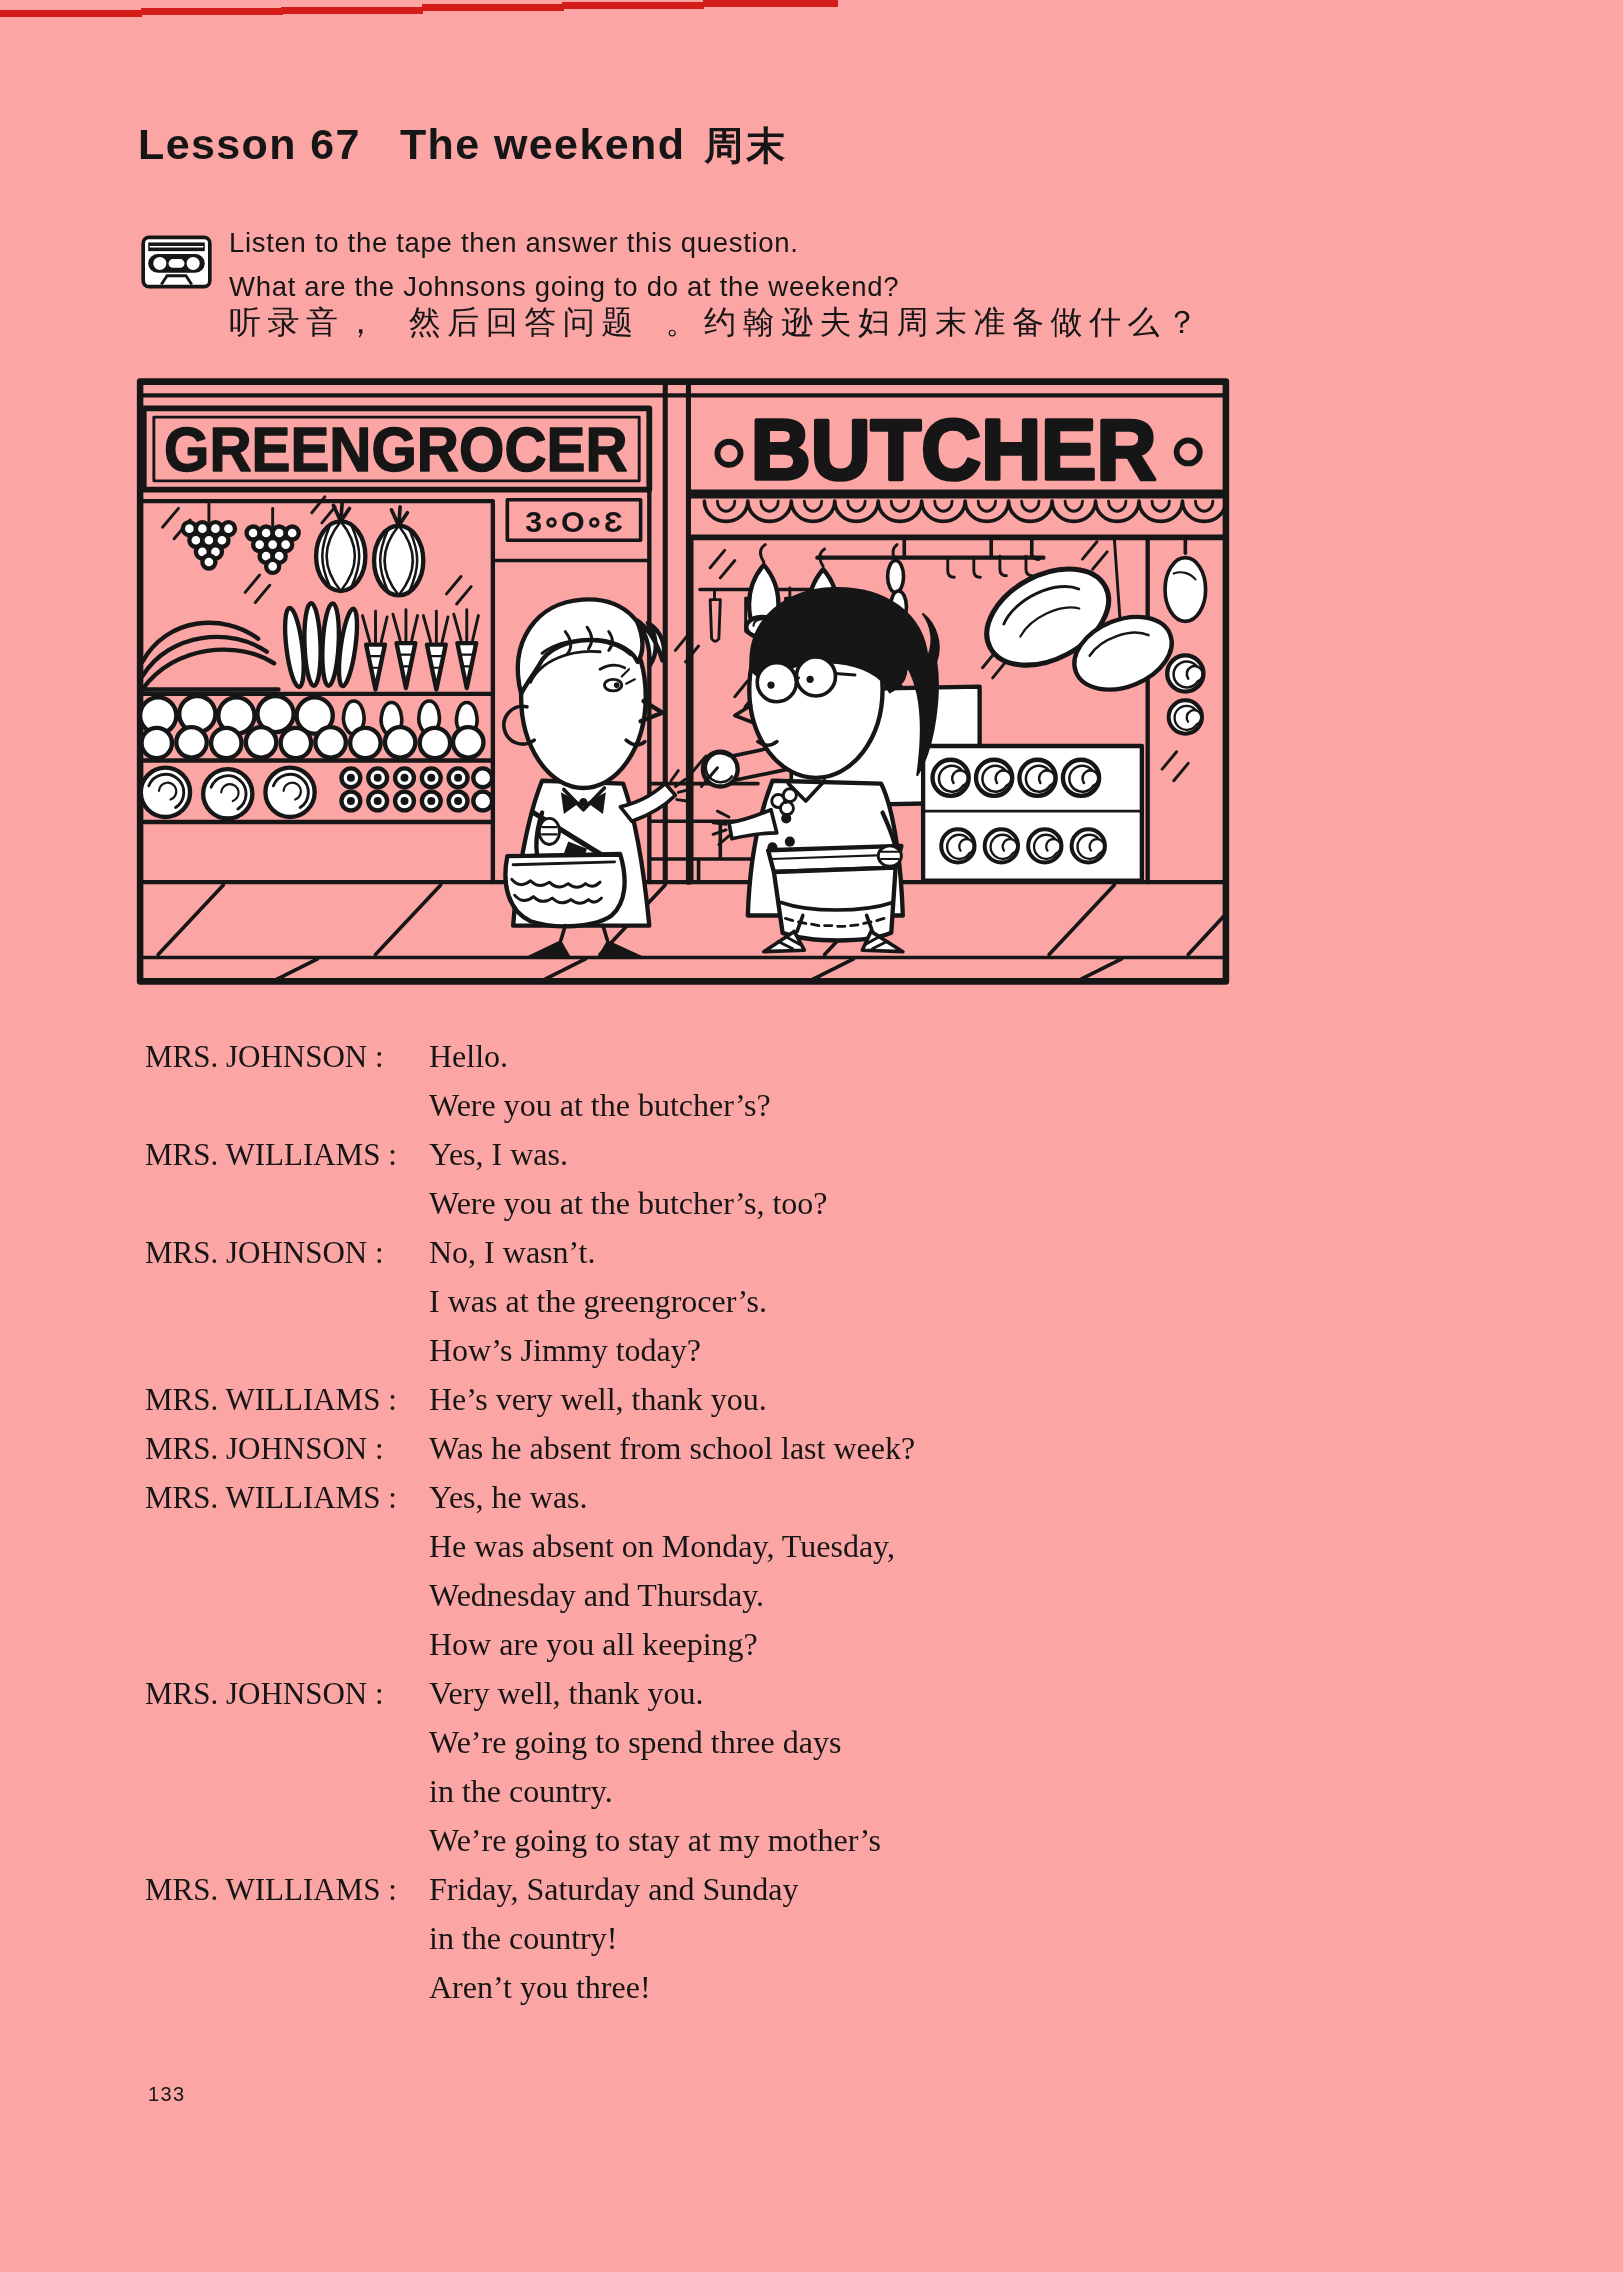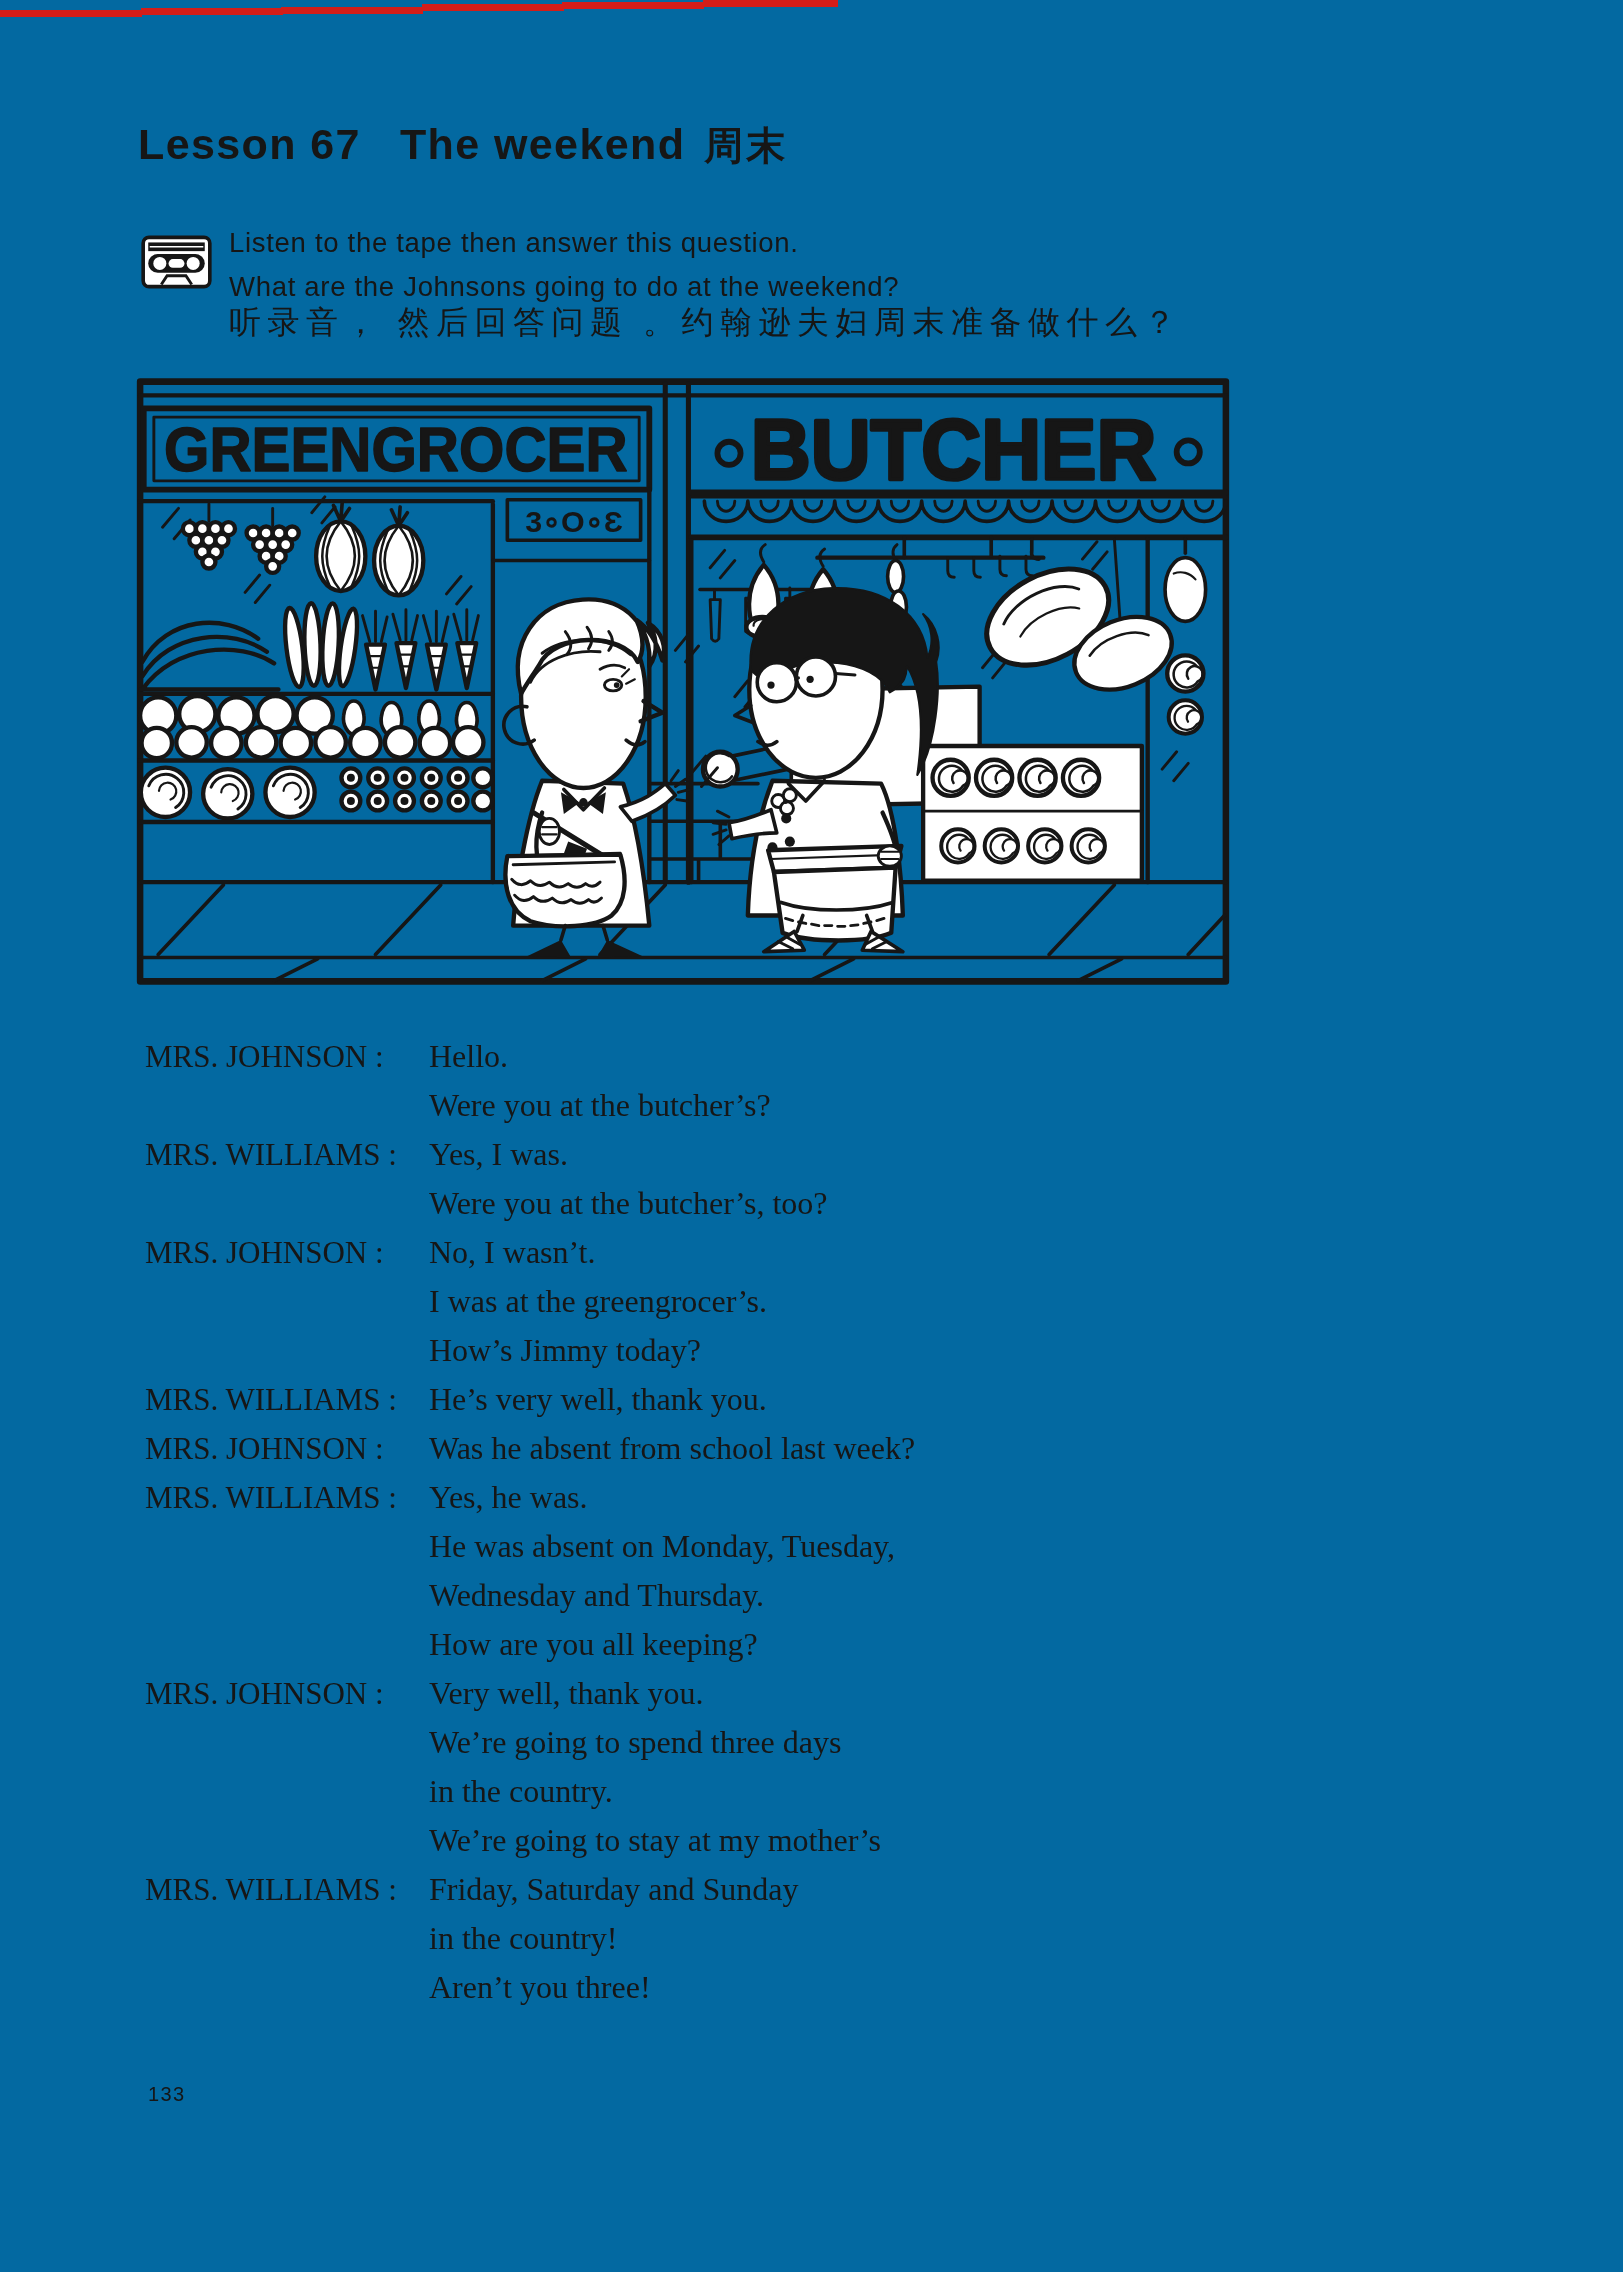--- a/index.html
+++ b/index.html
@@ -1,17 +1,17 @@
 <!DOCTYPE html>
 <html style="--accent: #d41d18;font-size:11.6px"><head>
 <meta charset="utf-8">
 <style>
   html,body{margin:0;padding:0;background:#ffffff;}
   .page{
-    position:relative;width:1623px;height:2273px;background:#0369a1;
+    position:relative;width:1623px;height:2273px;background:#fca5a5;
     font-family:"Liberation Serif",serif;color:#161616;overflow:hidden;
   }
   
   .topbar span{position:absolute;background:var(--accent,#d41d18);}
   
   .title{
     position:absolute;left:138px;top:119px;white-space:nowrap;
     font-family:"Liberation Sans",sans-serif;font-weight:bold;
     font-size:43px;letter-spacing:1.4px;
   }
@@ -20,21 +20,21 @@
   
   .cassette{position:absolute;left:141px;top:235px;}
   .listen-line{
     position:absolute;left:229px;white-space:nowrap;
     font-family:"Liberation Sans",sans-serif;font-size:27.5px;letter-spacing:0.7px;margin-top:12px;
   }
   #ll1{top:215px;}
   #ll2{top:259px;text-align:right;}
   .listen-zh{
     position:absolute;left:229px;top:301px;white-space:nowrap;
-    font-family:Liberation Serif, serif;font-size:32px;letter-spacing:6.5px;
+    font-family:Liberation Mono, monospace;font-size:32px;letter-spacing:6.5px;
   }
   
   .scene{position:absolute;left:136px;top:378px;}
   
   .dialogue{position:absolute;left:145px;top:1032px;width:1073px;}
   .drow{display:flex;}
   .drow span{line-height:49px;white-space:nowrap;}
   .speaker{width:284px;flex:none;font-size:31px;}
   .dline{font-size:32px;}
   

